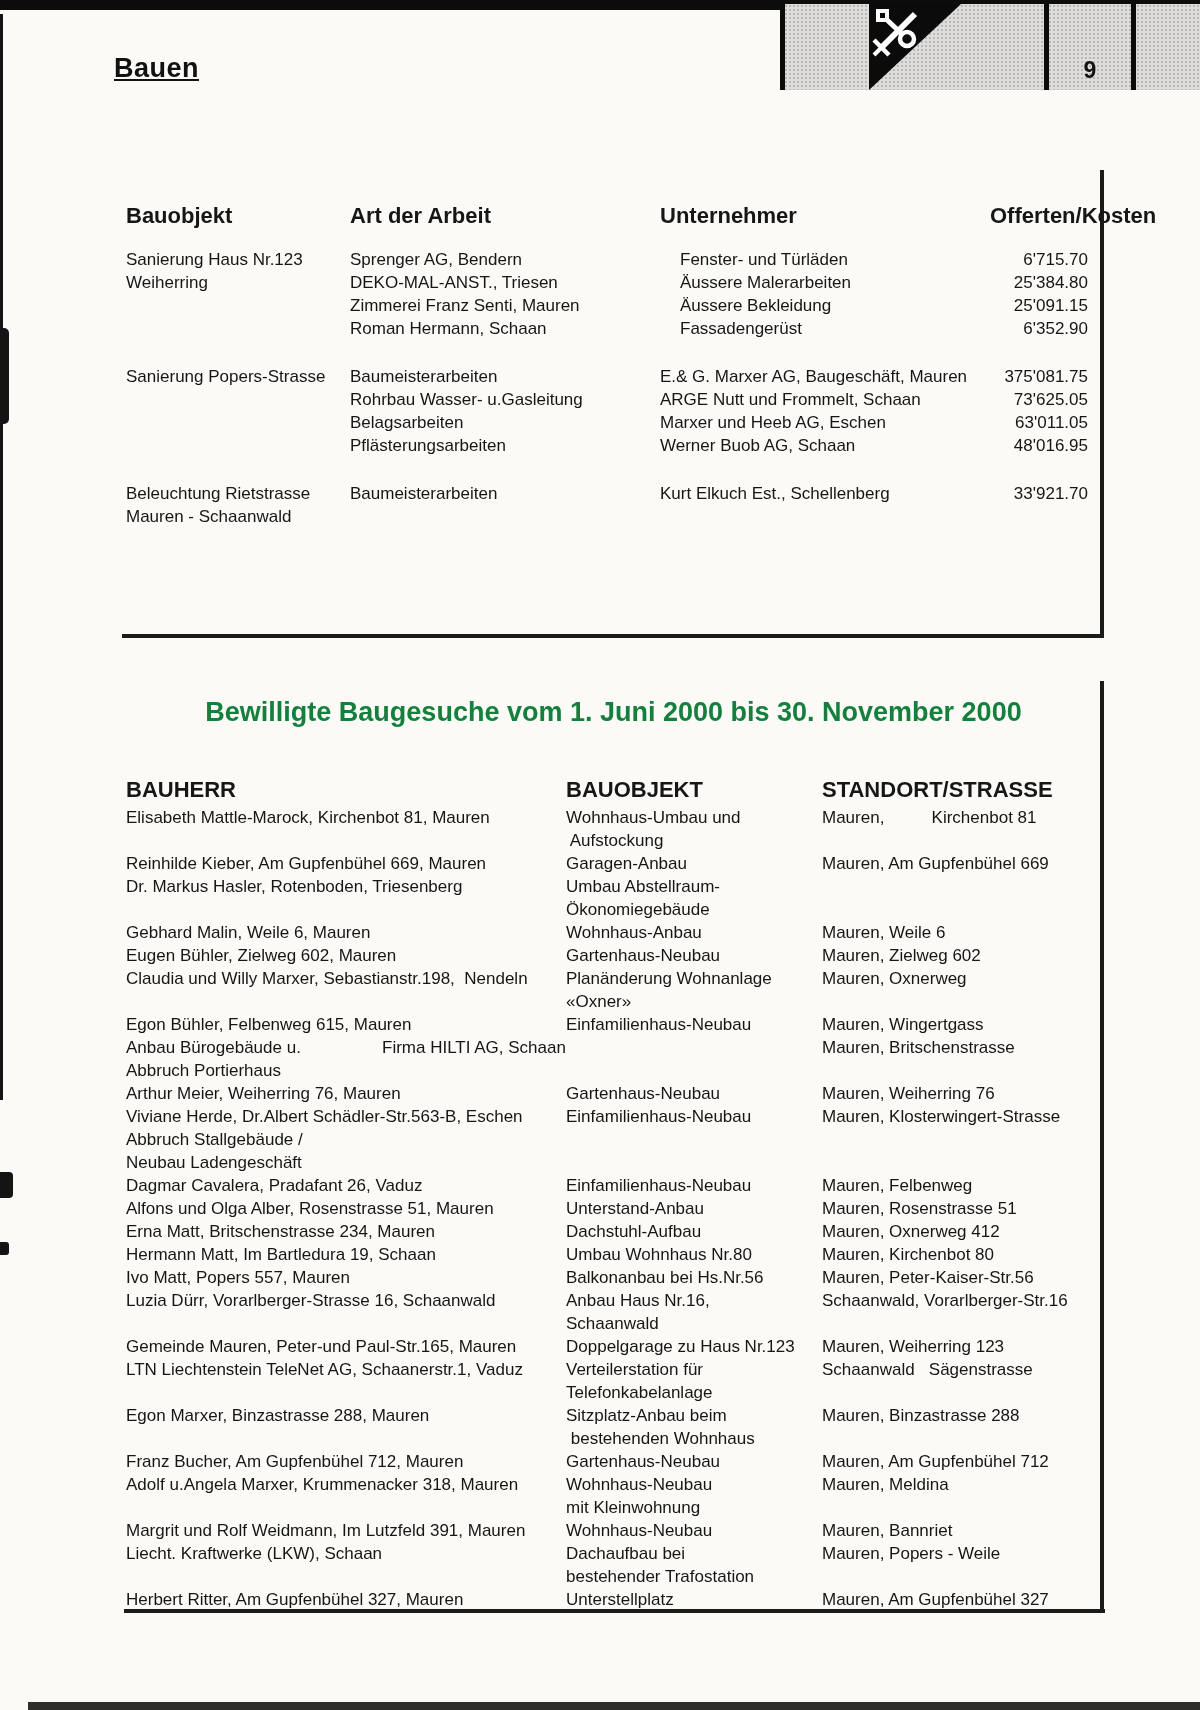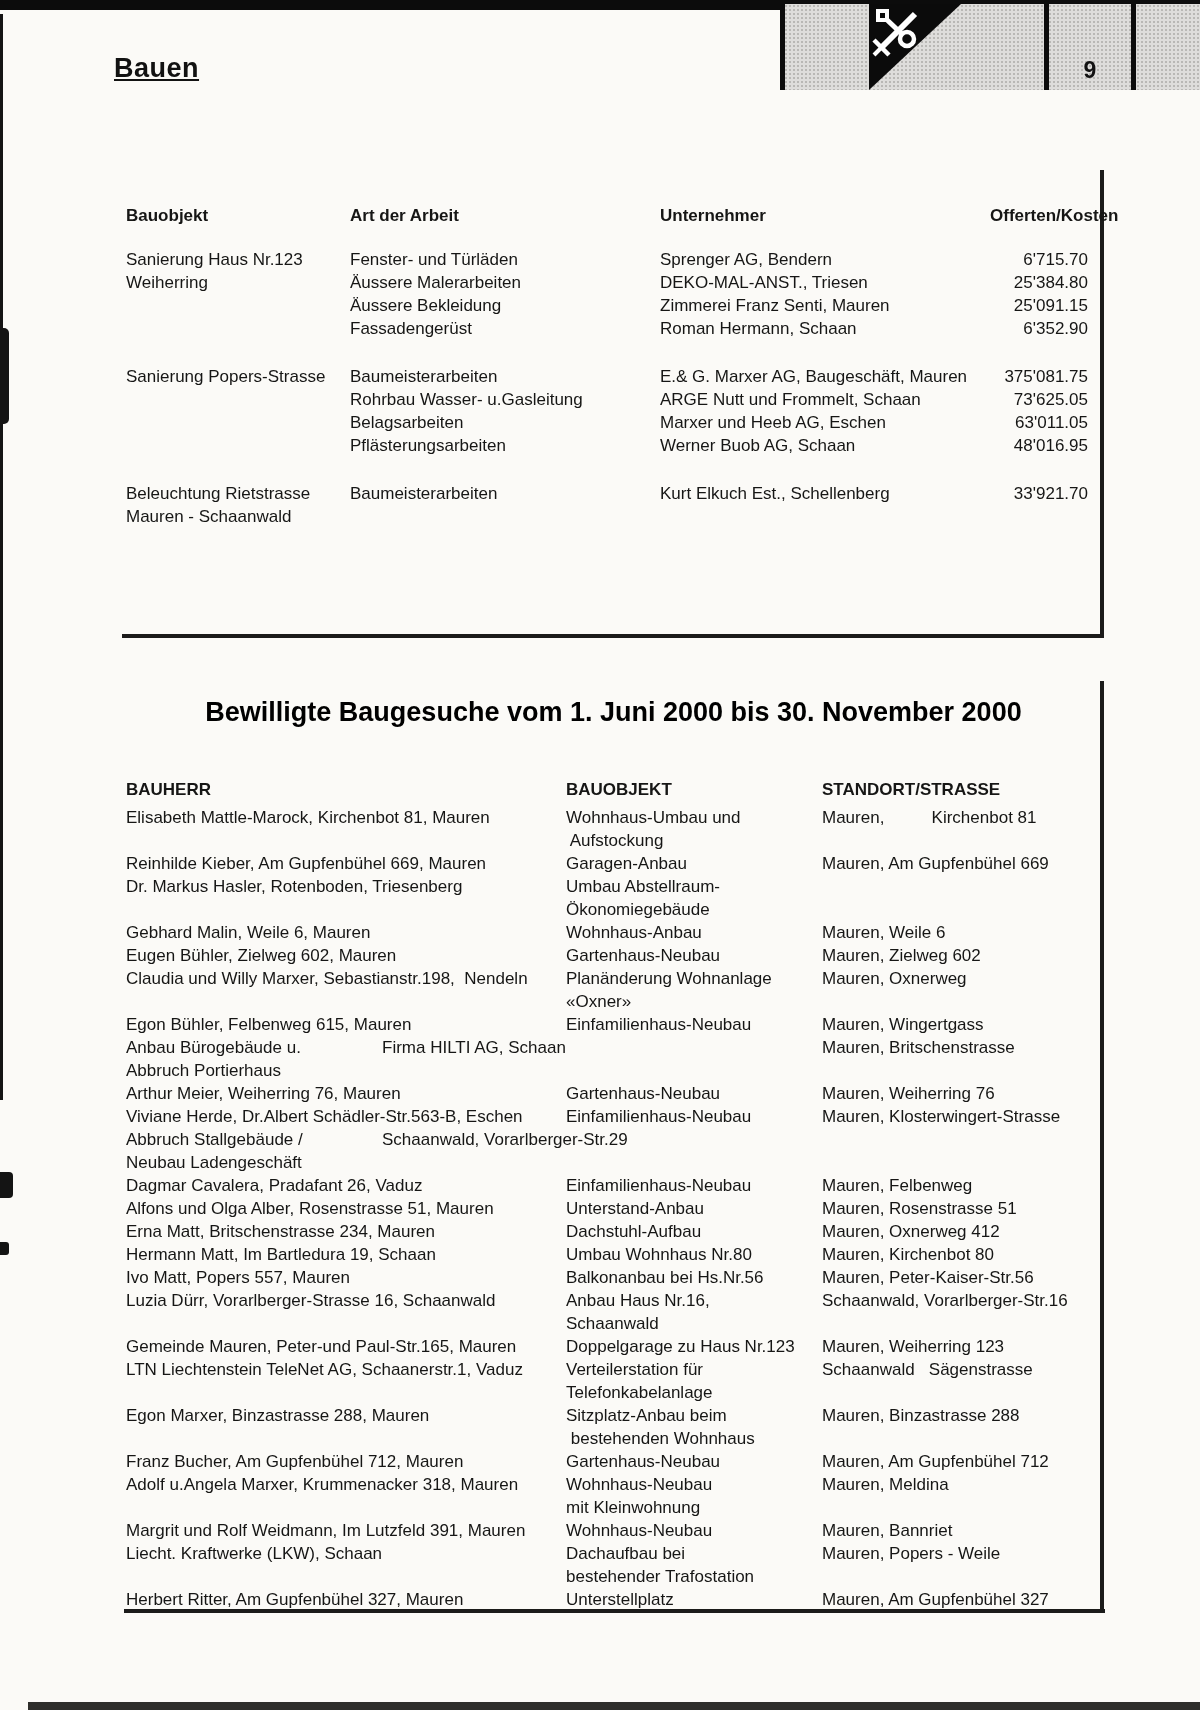--- a/index.html
+++ b/index.html
@@ -23,29 +23,29 @@
 
   
   .rule{position:absolute;background:#1b1b1a;}
   .rv1{left:1100px;top:170px;width:4px;height:468px;}
   .rh1{left:122px;top:634px;width:982px;height:4px;}
   .rv2{left:1100px;top:681px;width:4px;height:932px;}
   .rh2{left:124px;top:1609px;width:981px;height:4px;}
 
   
   .cell{white-space:pre;font-size:17px;line-height:23px;color:#161615;}
-  .hdr .cell{font-weight:700;font-size:17px;}
+  .hdr .cell{font-weight:700;font-size:22px;}
   .t-head,.t-row{display:flex;}
   .t-c1{width:224px;} .t-c2{width:310px;} .t-c3{width:330px;} .t-c4{width:98px;text-align:right;}
   #tenders-head{position:absolute;left:126px;top:204px;width:962px;}
   #tenders-body{position:absolute;left:126px;top:248px;width:962px;}
   #tenders-body .t-row{margin-bottom:25px;}
 
   .title2{position:absolute;left:122px;top:697px;width:983px;margin:0;
-          text-align:center;font-size:27px;font-weight:700;color:#000000;}
+          text-align:center;font-size:27px;font-weight:700;color:#15803d;}
 
   .p-head,.p-row{display:flex;}
   .p-c1{width:440px;} .p-c2{width:256px;} .p-c3{width:266px;}
   #permits-head{position:absolute;left:126px;top:778px;width:962px;}
   #permits-body{position:absolute;left:126px;top:806px;width:962px;}
 
   
   .art{position:absolute;background:#141414;}
   .a-line{left:0;top:14px;width:3px;height:1086px;}
   .a-blob{left:0;top:328px;width:9px;height:96px;border-radius:0 5px 5px 0;}
@@ -90,28 +90,28 @@
   <div id="tenders-head" class="t-head hdr">
     <div class="cell t-c1">Bauobjekt</div>
     <div class="cell t-c2">Art der Arbeit</div>
     <div class="cell t-c3">Unternehmer</div>
     <div class="cell t-c4">Offerten/Kosten</div>
   </div>
   <div id="tenders-body">
       <div class="t-row">
         <div class="cell t-c1">Sanierung Haus Nr.123
 Weiherring</div>
+        <div class="cell t-c3">Sprenger AG, Bendern
+DEKO-MAL-ANST., Triesen
+Zimmerei Franz Senti, Mauren
+Roman Hermann, Schaan</div>
         <div class="cell t-c2">Fenster- und Türläden
 Äussere Malerarbeiten
 Äussere Bekleidung
 Fassadengerüst</div>
-        <div class="cell t-c3">Sprenger AG, Bendern
-DEKO-MAL-ANST., Triesen
-Zimmerei Franz Senti, Mauren
-Roman Hermann, Schaan</div>
         <div class="cell t-c4">6'715.70
 25'384.80
 25'091.15
 6'352.90</div>
       </div>
       <div class="t-row">
         <div class="cell t-c1">Sanierung Popers-Strasse</div>
         <div class="cell t-c2">Baumeisterarbeiten
 Rohrbau Wasser- u.Gasleitung
 Belagsarbeiten
@@ -191,21 +191,20 @@
         <div class="cell p-c3">Mauren, Weiherring 76</div>
       </div>
       <div class="p-row">
         <div class="cell p-c1">Viviane Herde, Dr.Albert Schädler-Str.563-B, Eschen</div>
         <div class="cell p-c2">Einfamilienhaus-Neubau</div>
         <div class="cell p-c3">Mauren, Klosterwingert-Strasse</div>
       </div>
       <div class="p-row">
         <div class="cell p-c2">Abbruch Stallgebäude /
 Neubau Ladengeschäft</div>
-        <div class="cell p-c3">Schaanwald, Vorarlberger-Str.29</div>
       </div>
       <div class="p-row">
         <div class="cell p-c1">Dagmar Cavalera, Pradafant 26, Vaduz</div>
         <div class="cell p-c2">Einfamilienhaus-Neubau</div>
         <div class="cell p-c3">Mauren, Felbenweg</div>
       </div>
       <div class="p-row">
         <div class="cell p-c1">Alfons und Olga Alber, Rosenstrasse 51, Mauren</div>
         <div class="cell p-c2">Unterstand-Anbau</div>
         <div class="cell p-c3">Mauren, Rosenstrasse 51</div>

